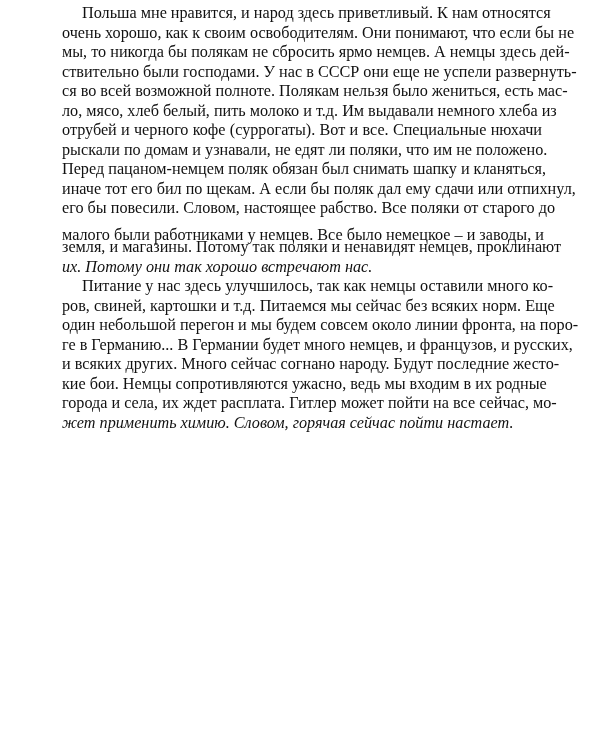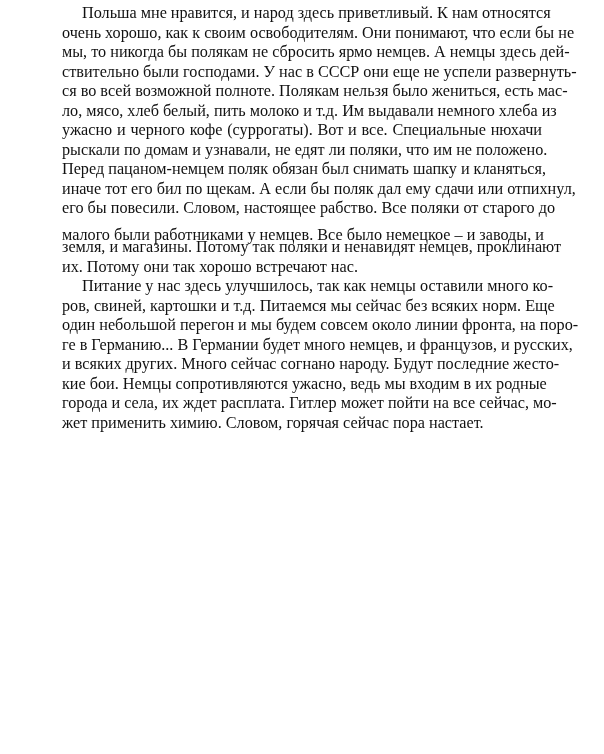--- a/index.html
+++ b/index.html
@@ -13,53 +13,53 @@
     position: absolute;
     left: 62px;
     width: 480px;
     font-size: 16.2px;
     line-height: 19px;
     white-space: nowrap;
     text-align: justify;
     text-align-last: justify;
   }
   .line.indent { left: 82px; width: 460px; }
-  .line.free { text-align: center; text-align-last: left; width: auto; }
+  .line.free { text-align: center; text-align-last: left; width: auto; font-style: italic; }
 </style>
 </head>
 <body>
 
 <div class="page">
 
   <div>
     <div class="line indent" style="top:4px">Польша мне нравится, и народ здесь приветливый. К нам относятся</div>
     <div class="line" style="top:23.5px">очень хорошо, как к своим освободителям. Они понимают, что если бы не</div>
     <div class="line" style="top:43px">мы, то никогда бы полякам не сбросить ярмо немцев. А немцы здесь дей-</div>
     <div class="line" style="top:62.5px">ствительно были господами. У нас в СССР они еще не успели развернуть-</div>
     <div class="line" style="top:82px">ся во всей возможной полноте. Полякам нельзя было жениться, есть мас-</div>
     <div class="line" style="top:101.5px">ло, мясо, хлеб белый, пить молоко и т.д. Им выдавали немного хлеба из</div>
-    <div class="line" style="top:121px">ужасно и черного кофе (суррогаты). Вот и все. Специальные нюхачи</div>
+    <div class="line" style="top:121px">отрубей и черного кофе (суррогаты). Вот и все. Специальные нюхачи</div>
     <div class="line" style="top:140.5px">рыскали по домам и узнавали, не едят ли поляки, что им не положено.</div>
     <div class="line" style="top:160px">Перед пацаном-немцем поляк обязан был снимать шапку и кланяться,</div>
     <div class="line" style="top:179.5px">иначе тот его бил по щекам. А если бы поляк дал ему сдачи или отпихнул,</div>
     <div class="line" style="top:199px">его бы повесили. Словом, настоящее рабство. Все поляки от старого до</div>
     <div class="line" style="top:226px">малого были работниками у немцев. Все было немецкое – и заводы, и</div>
     <div class="line" style="top:238px">земля, и магазины. Потому так поляки и ненавидят немцев, проклинают</div>
     <div class="line free" style="top:257.5px">их. Потому они так хорошо встречают нас.</div>
   </div>
 
   <div>
     <div class="line indent" style="top:277px">Питание у нас здесь улучшилось, так как немцы оставили много ко-</div>
     <div class="line" style="top:296.5px">ров, свиней, картошки и т.д. Питаемся мы сейчас без всяких норм. Еще</div>
     <div class="line" style="top:316px">один небольшой перегон и мы будем совсем около линии фронта, на поро-</div>
     <div class="line" style="top:335.5px">ге в Германию... В Германии будет много немцев, и французов, и русских,</div>
     <div class="line" style="top:355px">и всяких других. Много сейчас согнано народу. Будут последние жесто-</div>
     <div class="line" style="top:374.5px">кие бои. Немцы сопротивляются ужасно, ведь мы входим в их родные</div>
     <div class="line" style="top:394px">города и села, их ждет расплата. Гитлер может пойти на все сейчас, мо-</div>
-    <div class="line free" style="top:413.5px">жет применить химию. Словом, горячая сейчас пора настает.</div>
+    <div class="line free" style="top:413.5px">жет применить химию. Словом, горячая сейчас пойти настает.</div>
   </div>
 
 </div>
 
 <style>
   
 </style>
 
 <div class="page" id="layer2" style="pointer-events:none"></div>
 

